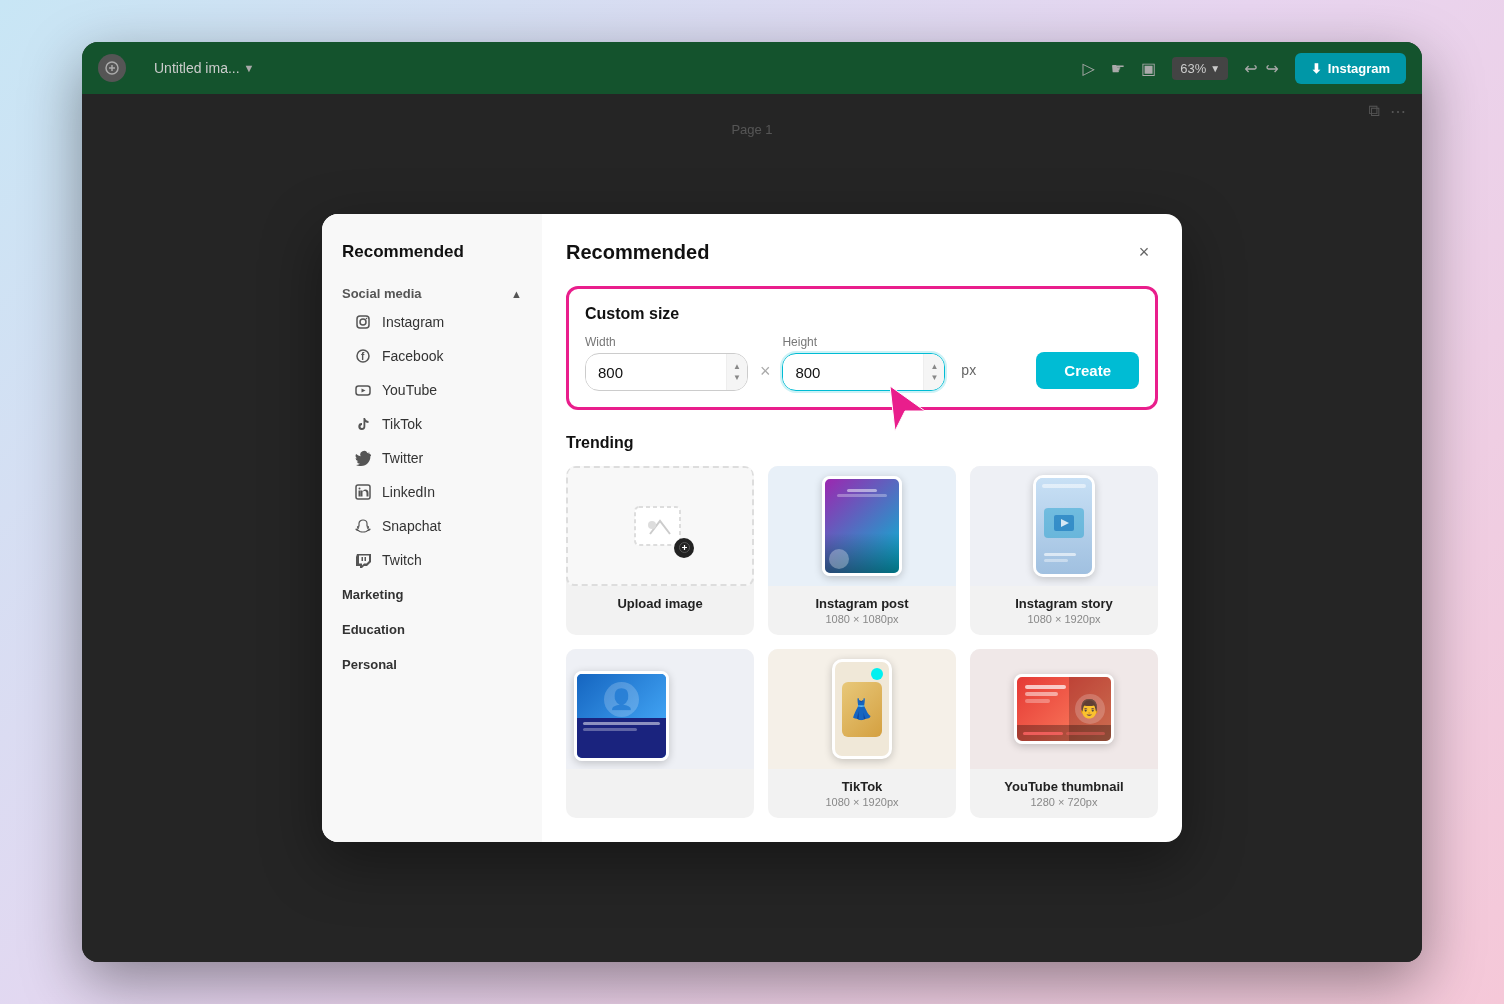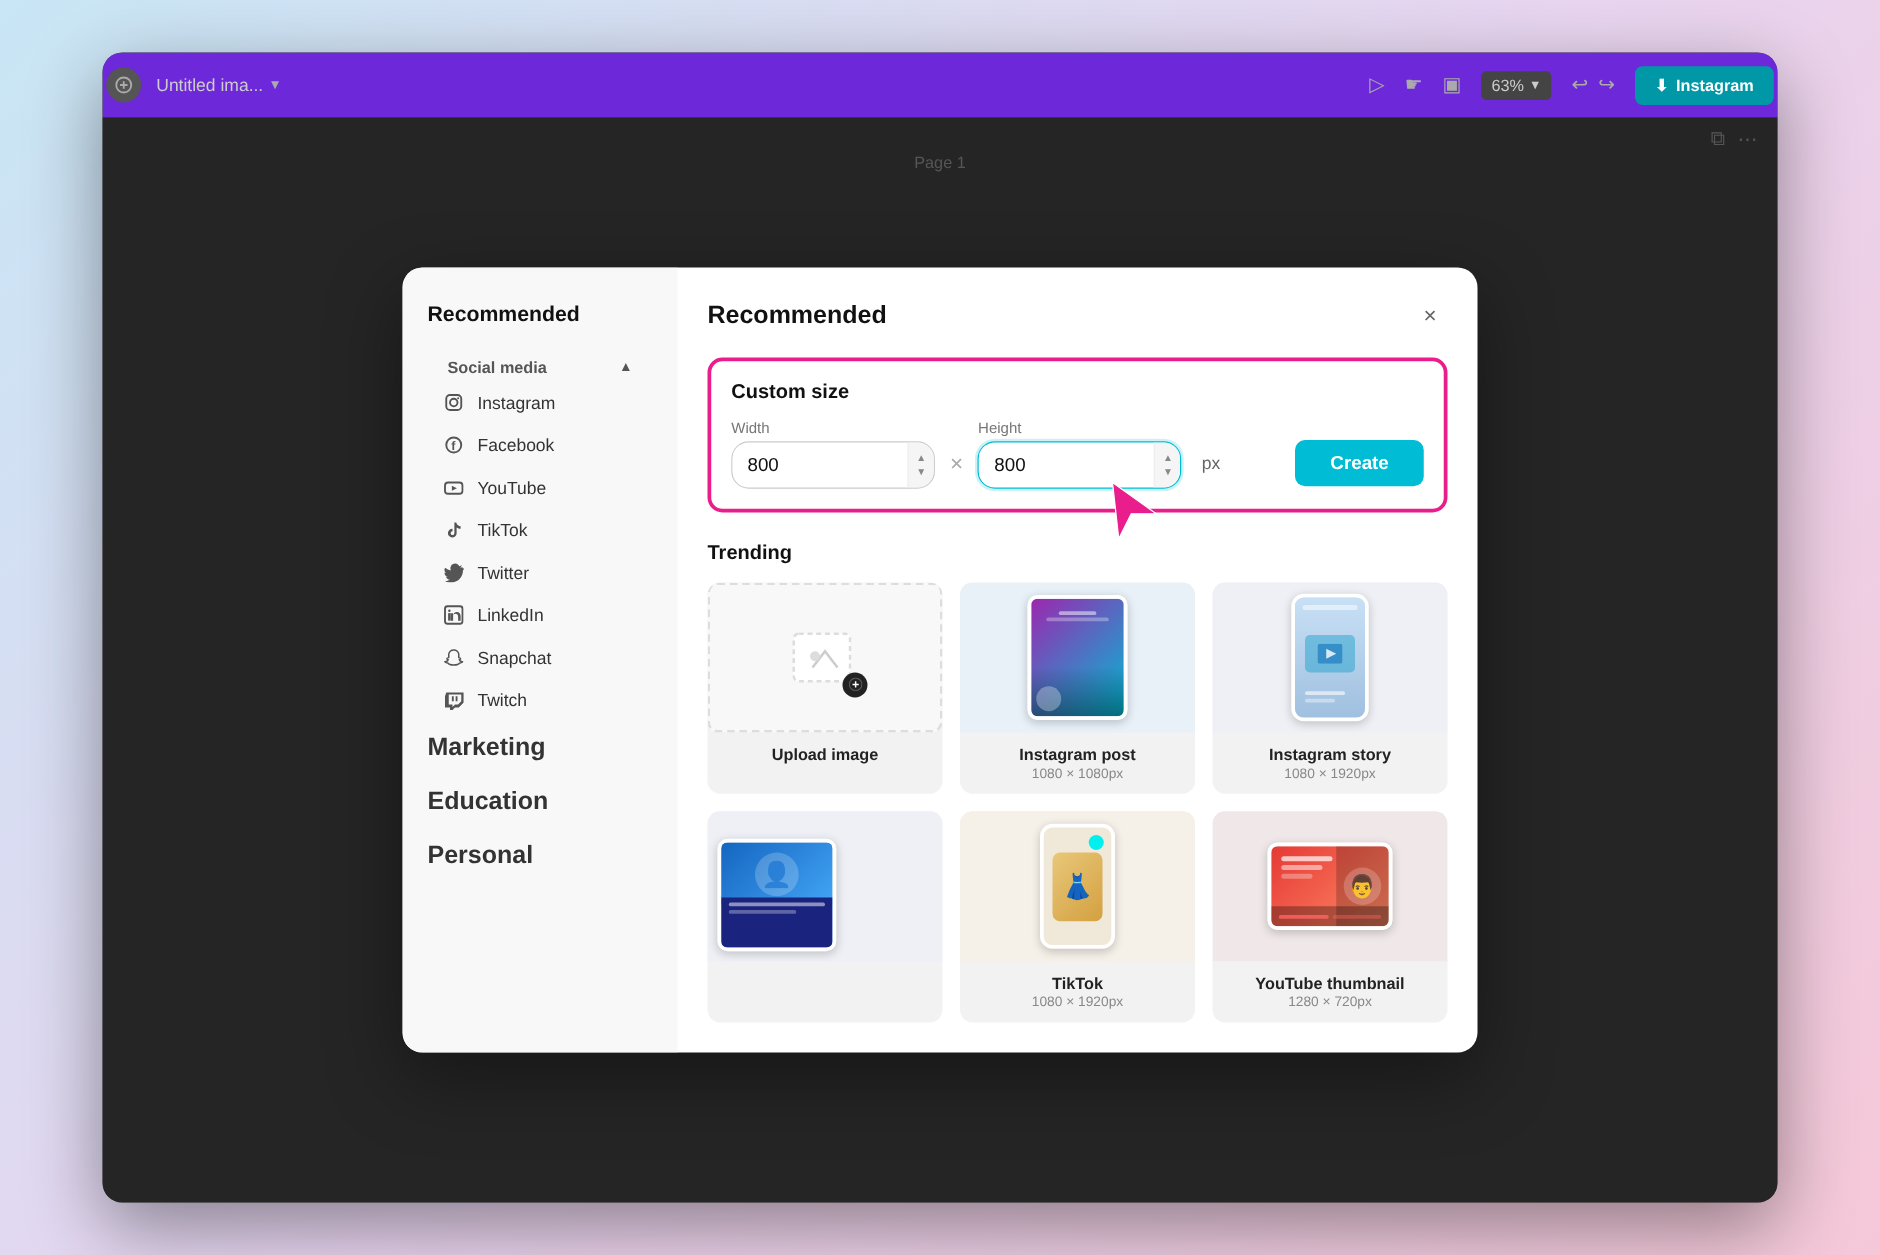--- a/index.html
+++ b/index.html
@@ -22,25 +22,25 @@
       border-radius: 16px;
       overflow: hidden;
       display: flex;
       flex-direction: column;
       box-shadow: 0 20px 60px rgba(0,0,0,0.4);
     }
 
     
     .top-bar {
       height: 52px;
-      background: #6d28d9;
-      display: flex;
-      align-items: center;
-      padding: 0 3px;
-      gap: 12px;
+      background: #14532d;
+      display: flex;
+      align-items: center;
+      padding: 0 16px;
+      gap: 28px;
       flex-shrink: 0;
     }
 
     .top-bar-logo {
       width: 28px;
       height: 28px;
       background: #555;
       border-radius: 50%;
       display: flex;
       align-items: center;
@@ -167,21 +167,21 @@
       font-weight: 700;
       color: #111;
       padding: 8px 20px;
       margin-bottom: 4px;
     }
 
     .sidebar-category-title {
       font-size: 13px;
       font-weight: 600;
       color: #555;
-      padding: 12px 36px 4px;
+      padding: 12px 20px 4px;
       display: flex;
       align-items: center;
       justify-content: space-between;
     }
 
     .sidebar-item {
       display: flex;
       align-items: center;
       gap: 10px;
       padding: 8px 20px 8px 32px;
@@ -197,21 +197,21 @@
       display: flex;
       align-items: center;
       justify-content: center;
       color: #555;
       font-size: 14px;
       flex-shrink: 0;
     }
 
     .sidebar-main-item {
       padding: 10px 20px;
-      font-size: 20px;
+      font-size: 13px;
       font-weight: 600;
       color: #333;
       cursor: pointer;
     }
 
     
     .modal-content {
       flex: 1;
       padding: 24px;
       overflow-y: auto;

